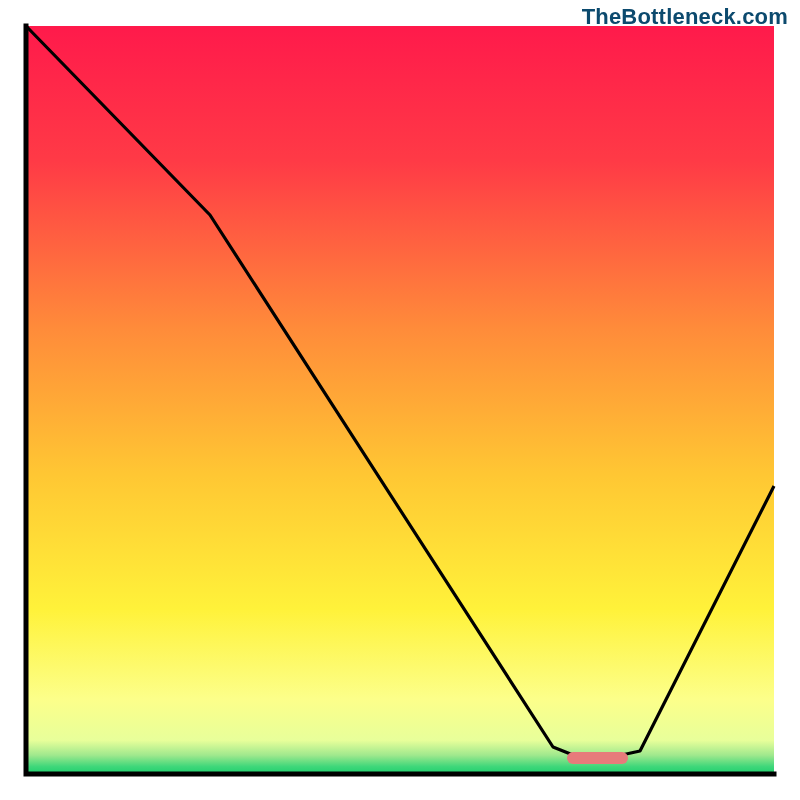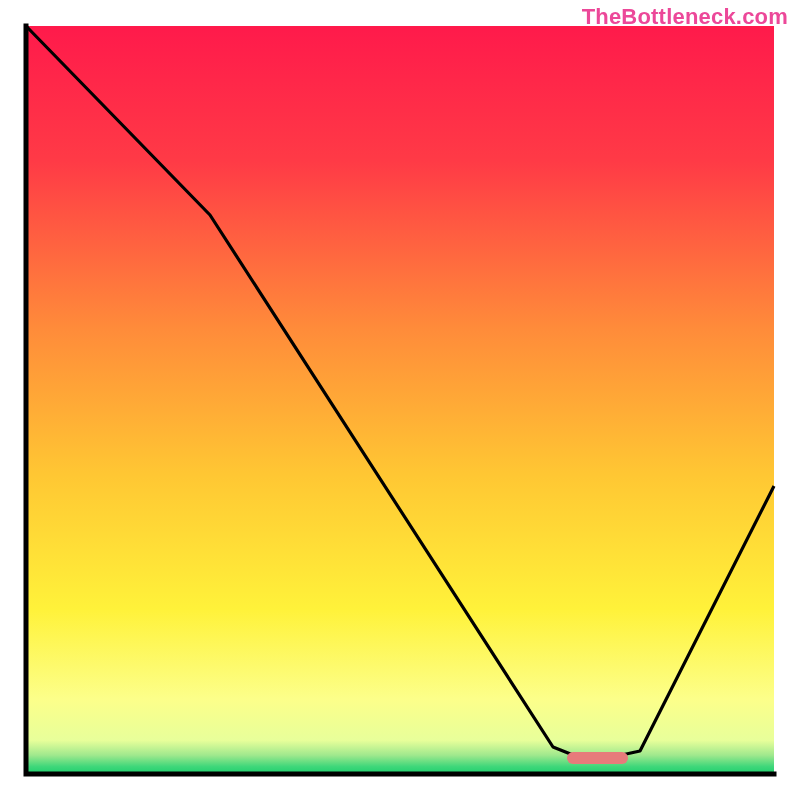--- a/index.html
+++ b/index.html
@@ -14,21 +14,21 @@
     position: relative;
     width: 800px;
     height: 800px;
   }
   .watermark {
     position: absolute;
     top: 4px;
     right: 12px;
     font-size: 22px;
     font-weight: bold;
-    color: #ec4899;
+    color: #0c4a6e;
     letter-spacing: 0.2px;
     z-index: 3;
   }
   svg.chart {
     position: absolute;
     left: 0;
     top: 0;
     width: 800px;
     height: 800px;
   }

